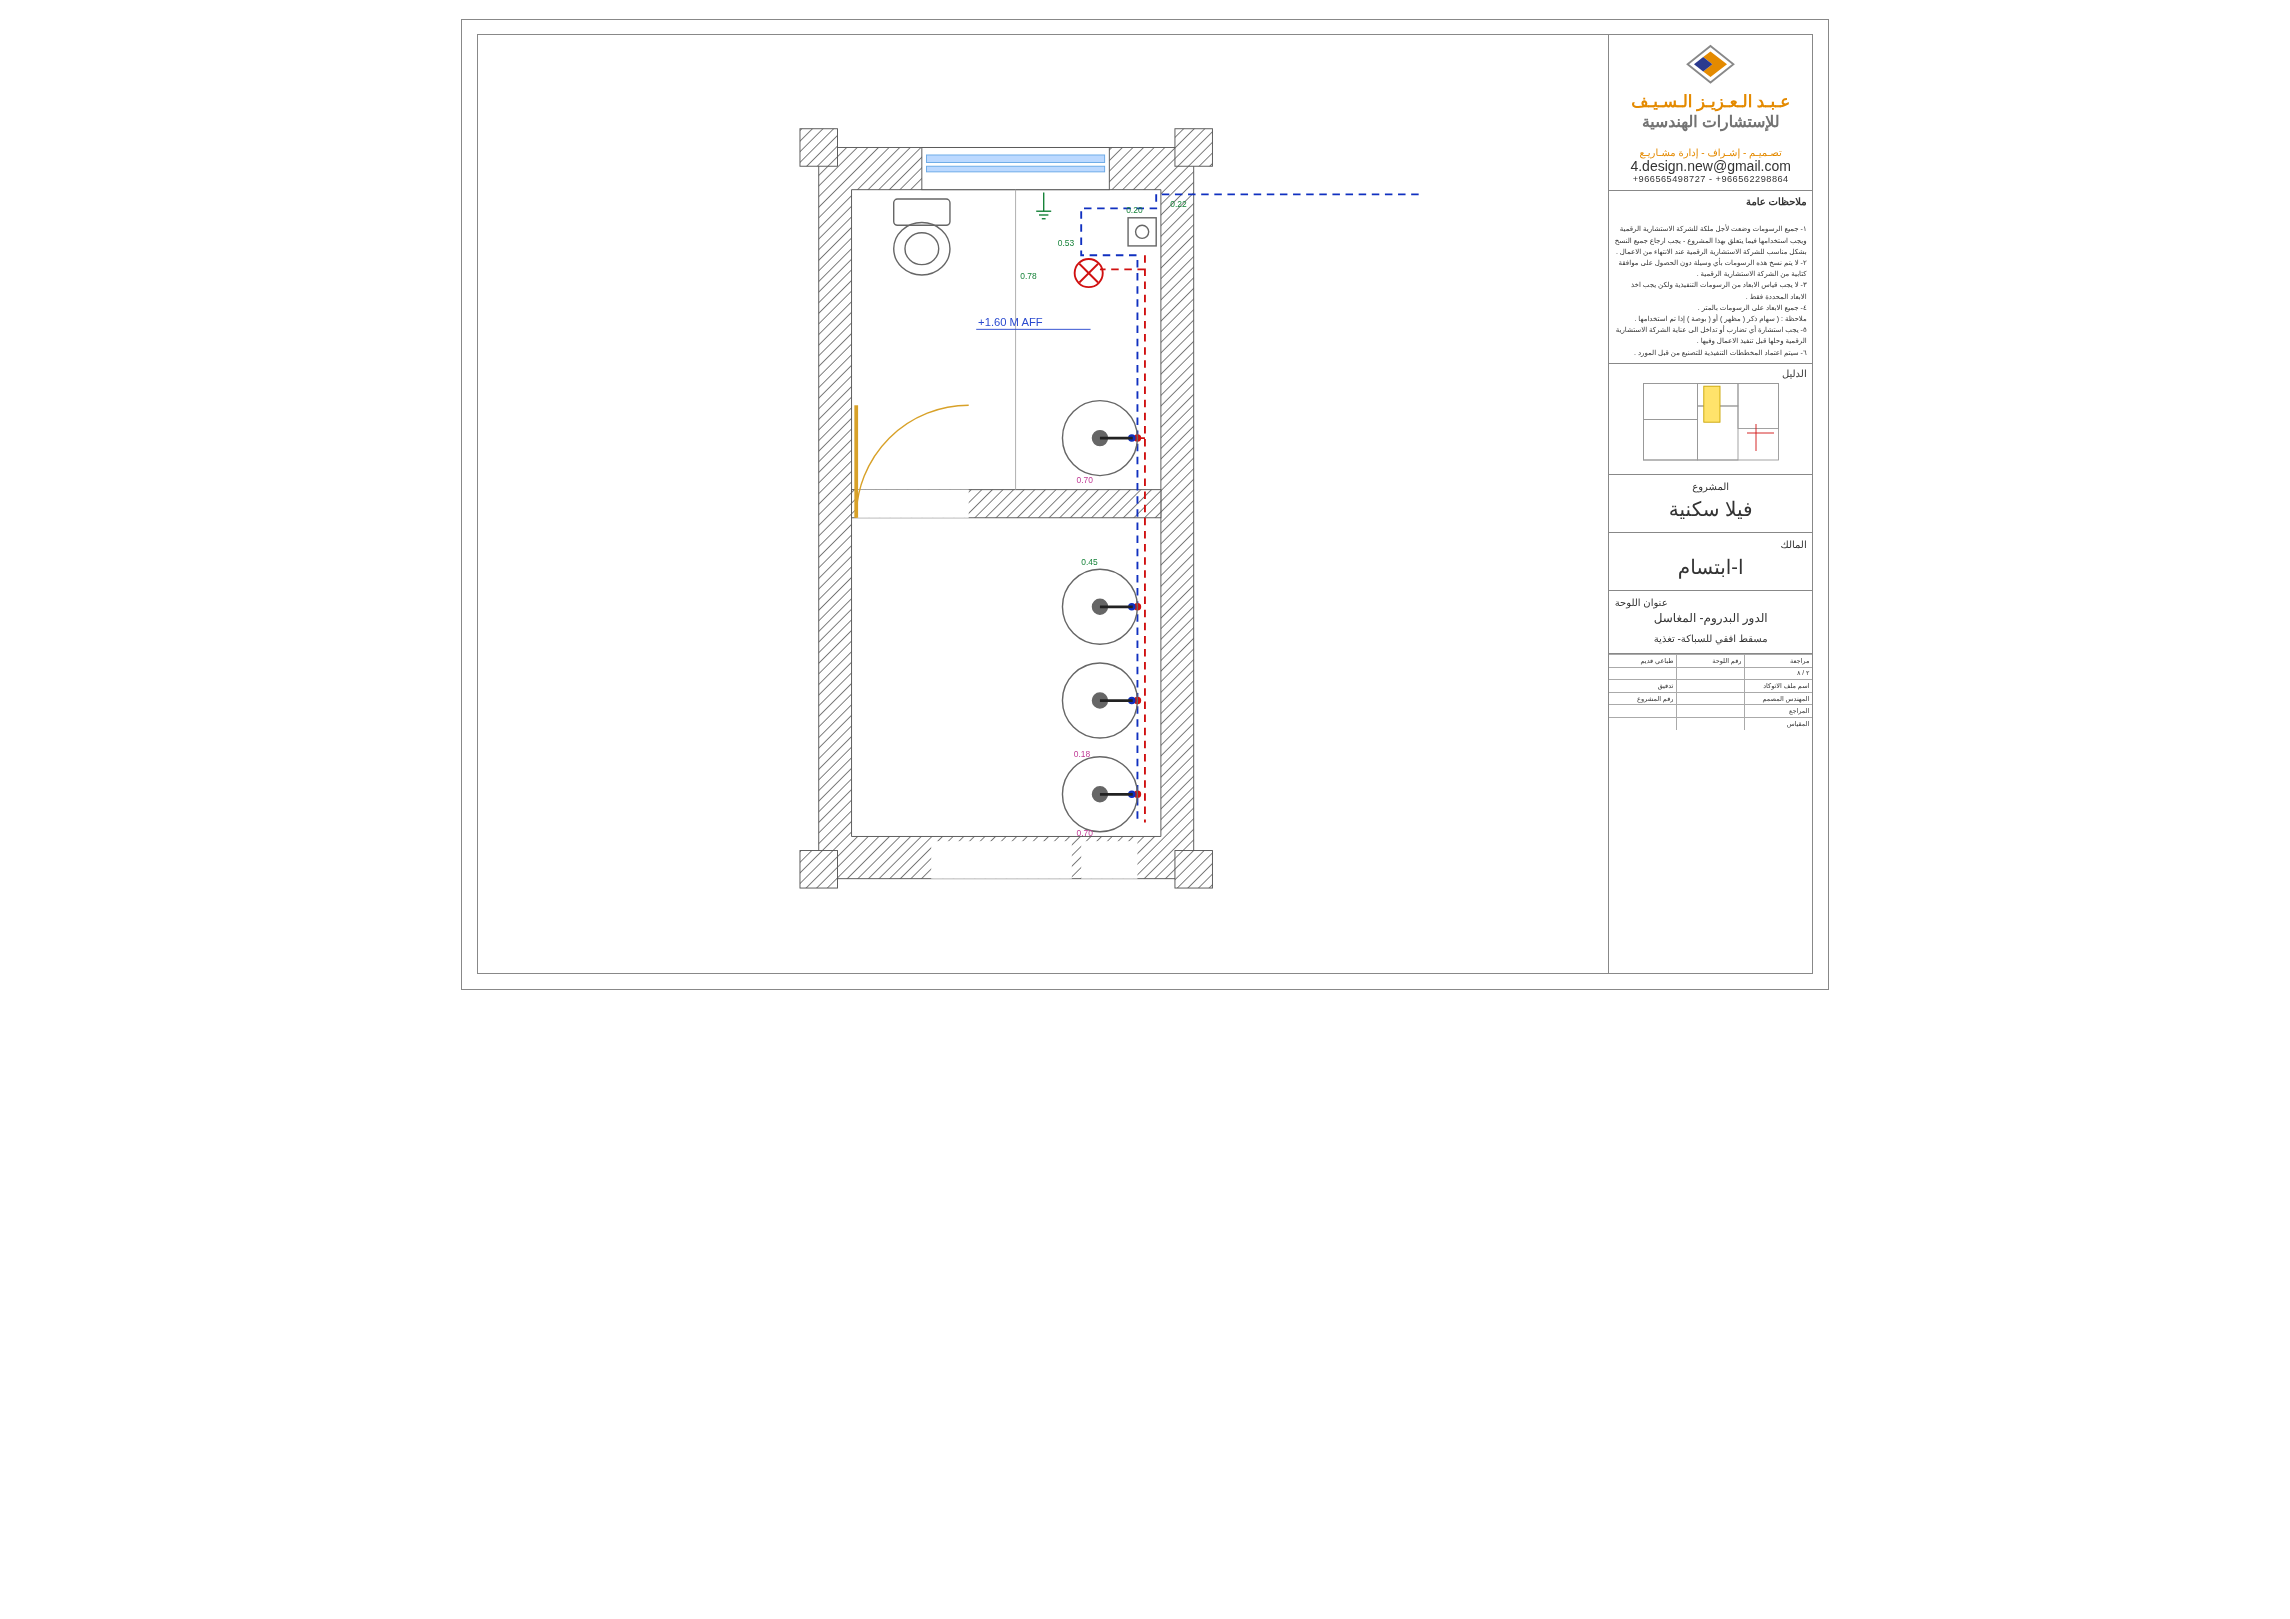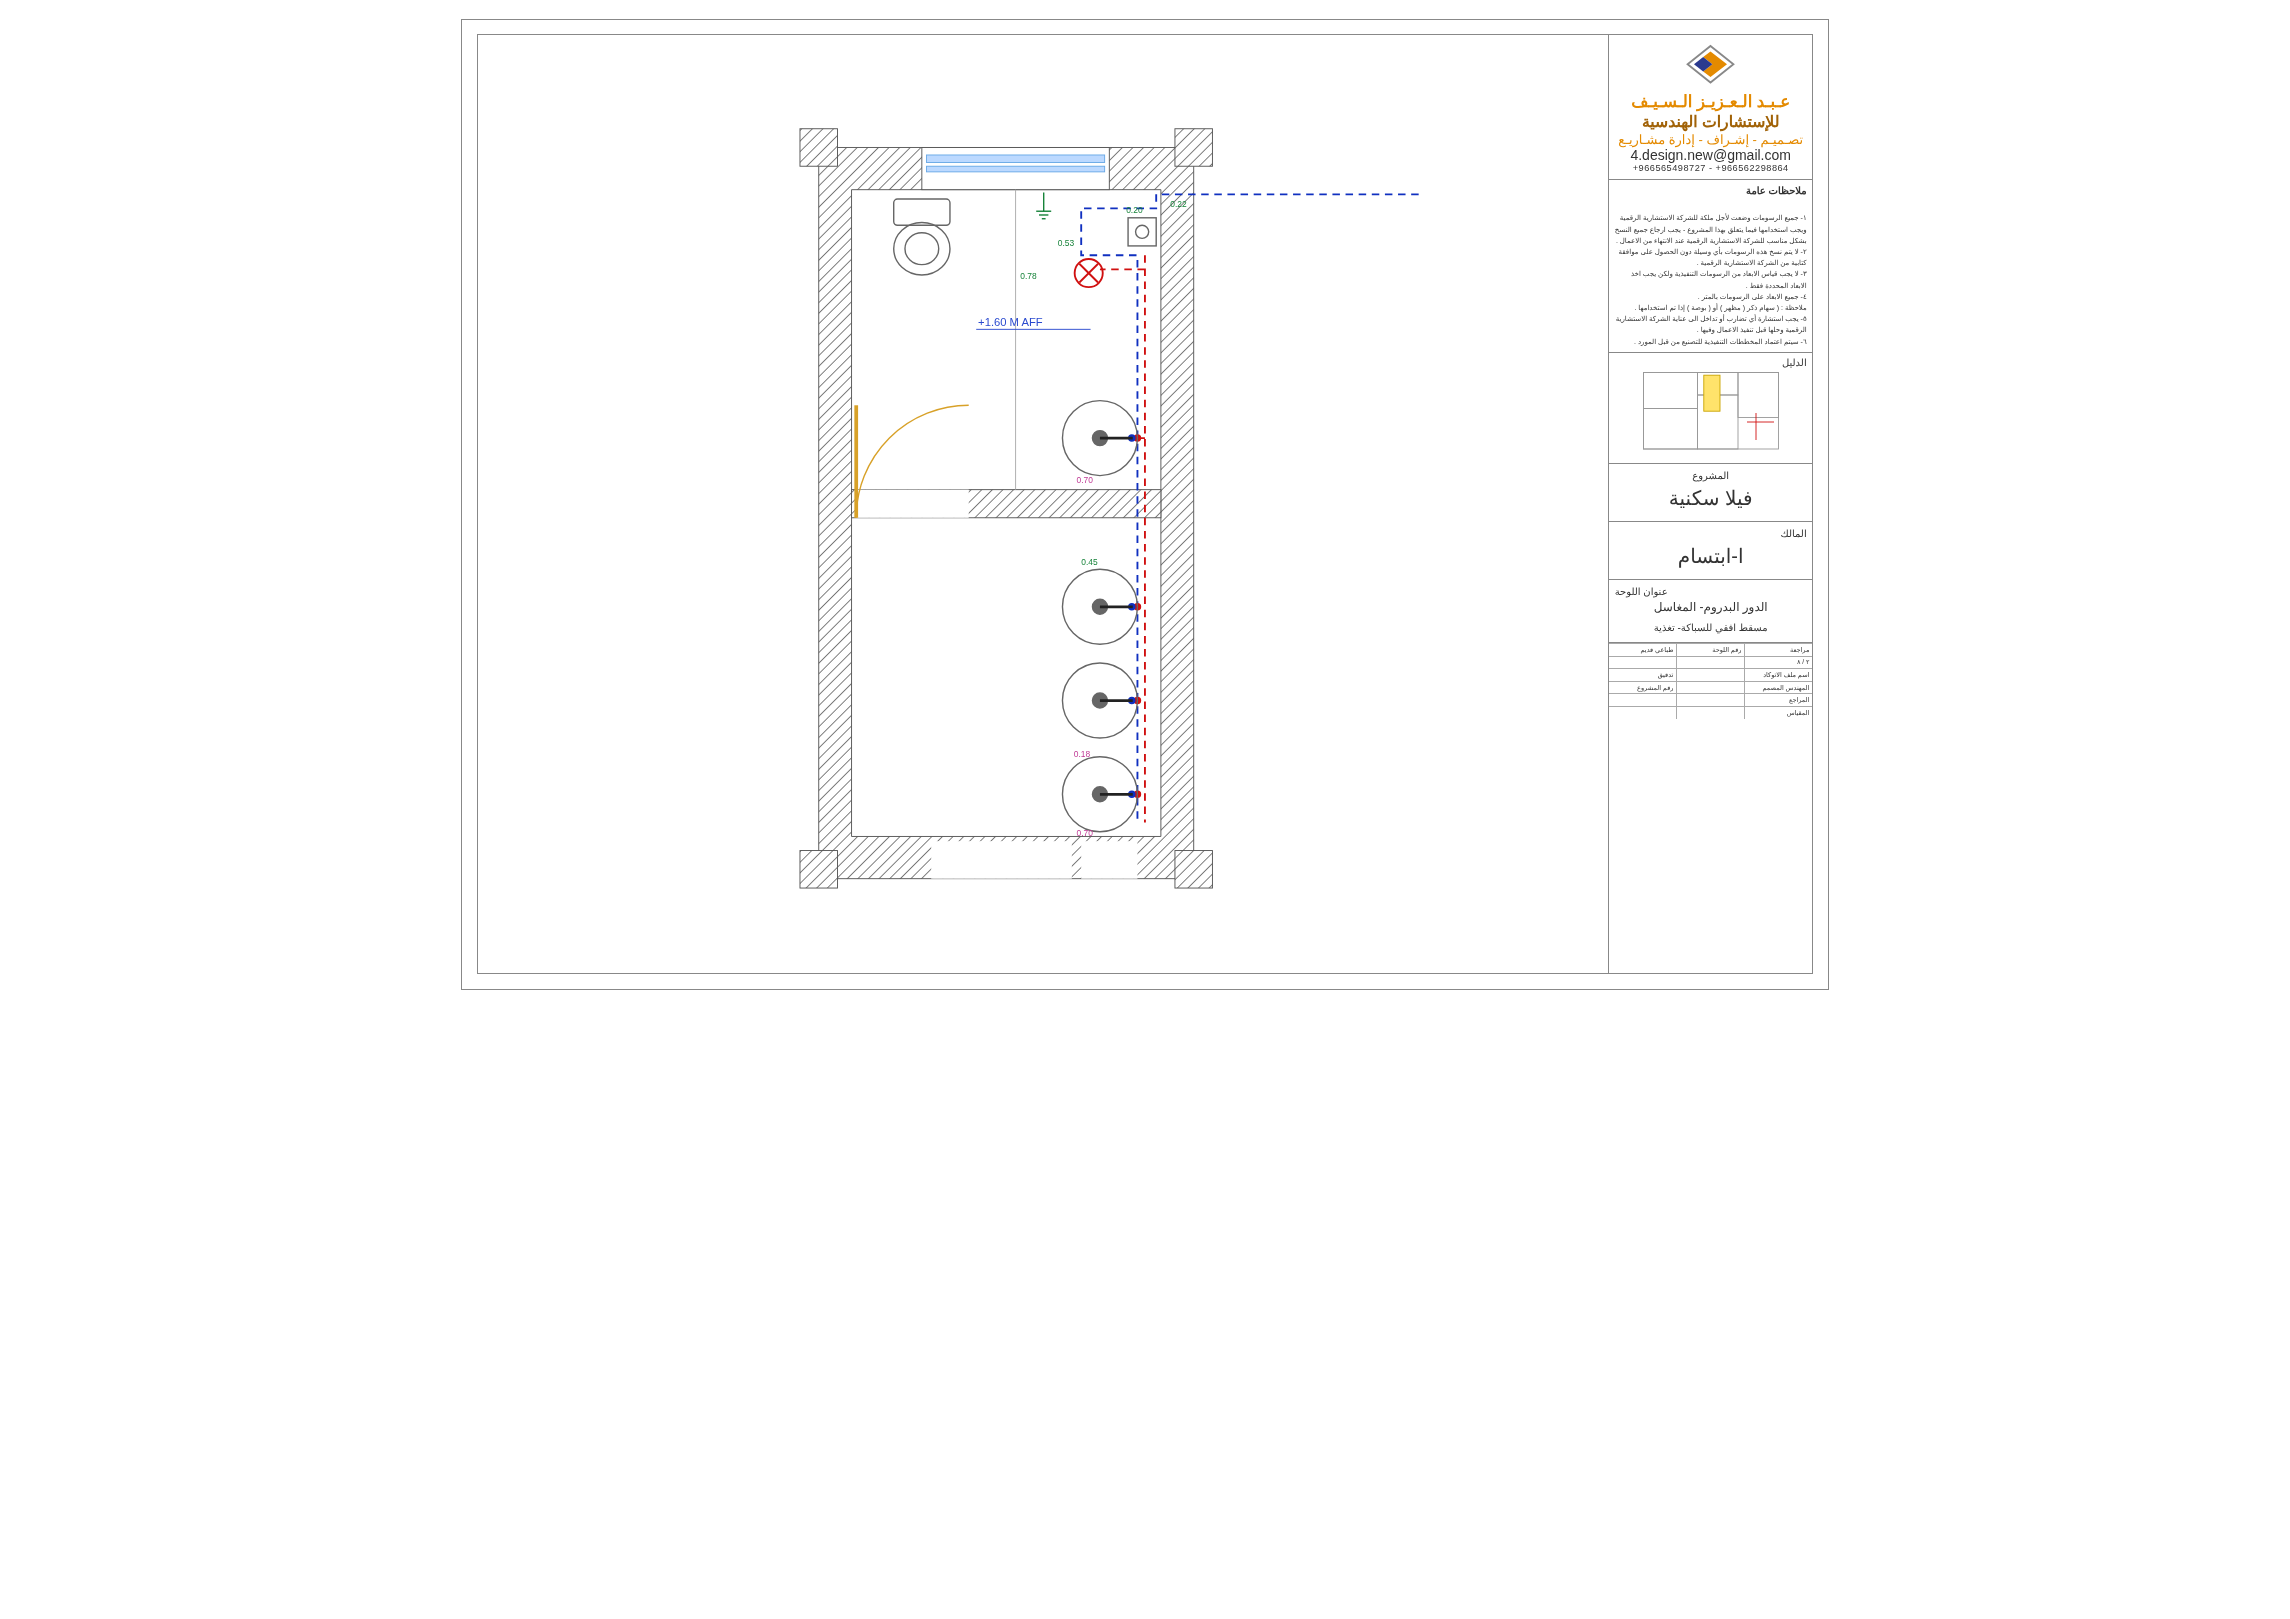--- a/index.html
+++ b/index.html
@@ -3,22 +3,22 @@
 <meta charset="utf-8">
 <style>
   body{margin:0;background:#fff;font-family:Arial,Helvetica,sans-serif;color:#333;font-size:11px}
   .sheet{position:relative;width:1366px;height:969px;margin:18.5px auto;border:1.8px solid #888}
   .inner{position:absolute;inset:14.8px;border:1.8px solid #888}
   .drawing-area{position:absolute;top:0;bottom:0;left:0;right:203px}
   .title-block{position:absolute;top:0;bottom:0;right:0;width:203px;border-left:1.8px solid #888;display:flex;flex-direction:column}
   .tb-cell{border-bottom:1.8px solid #888;padding:5.5px 5.5px;text-align:center;box-sizing:border-box}
   .tb-cell:last-child{border-bottom:none}
   .company-name1{color:#e48a00;font-size:16.6px;font-weight:700;direction:rtl}
-  .company-name2{color:#a16207;font-size:15.7px;font-weight:700;direction:rtl}
-  .company-tag{color:#e48a00;font-size:13px;direction:rtl;margin-top:1px}
+  .company-name2{color:#737373;font-size:15.7px;font-weight:700;direction:rtl}
+  .company-tag{color:#e48a00;font-size:10px;direction:rtl;margin-top:16px}
   .email{font-size:14px}.phones{font-size:9.2px;letter-spacing:0.5px}
   .notes-title{direction:rtl;text-align:right;font-weight:700;font-size:10px;margin-bottom:16px}
   .notes{direction:rtl;text-align:right;font-size:7px;line-height:1.6}
   .compass{height:102px;position:relative}
   .compass svg{position:absolute;inset:0}
   .keyplan{height:111px;position:relative}
   .keyplan .kp-label{position:absolute;top:3.7px;right:5.5px;font-size:10px;direction:rtl}
   .label{direction:rtl;font-size:10px}
   .big{font-size:20px;direction:rtl;padding:5.5px 0}
   .med{font-size:12px;direction:rtl;padding:3.7px 0}

